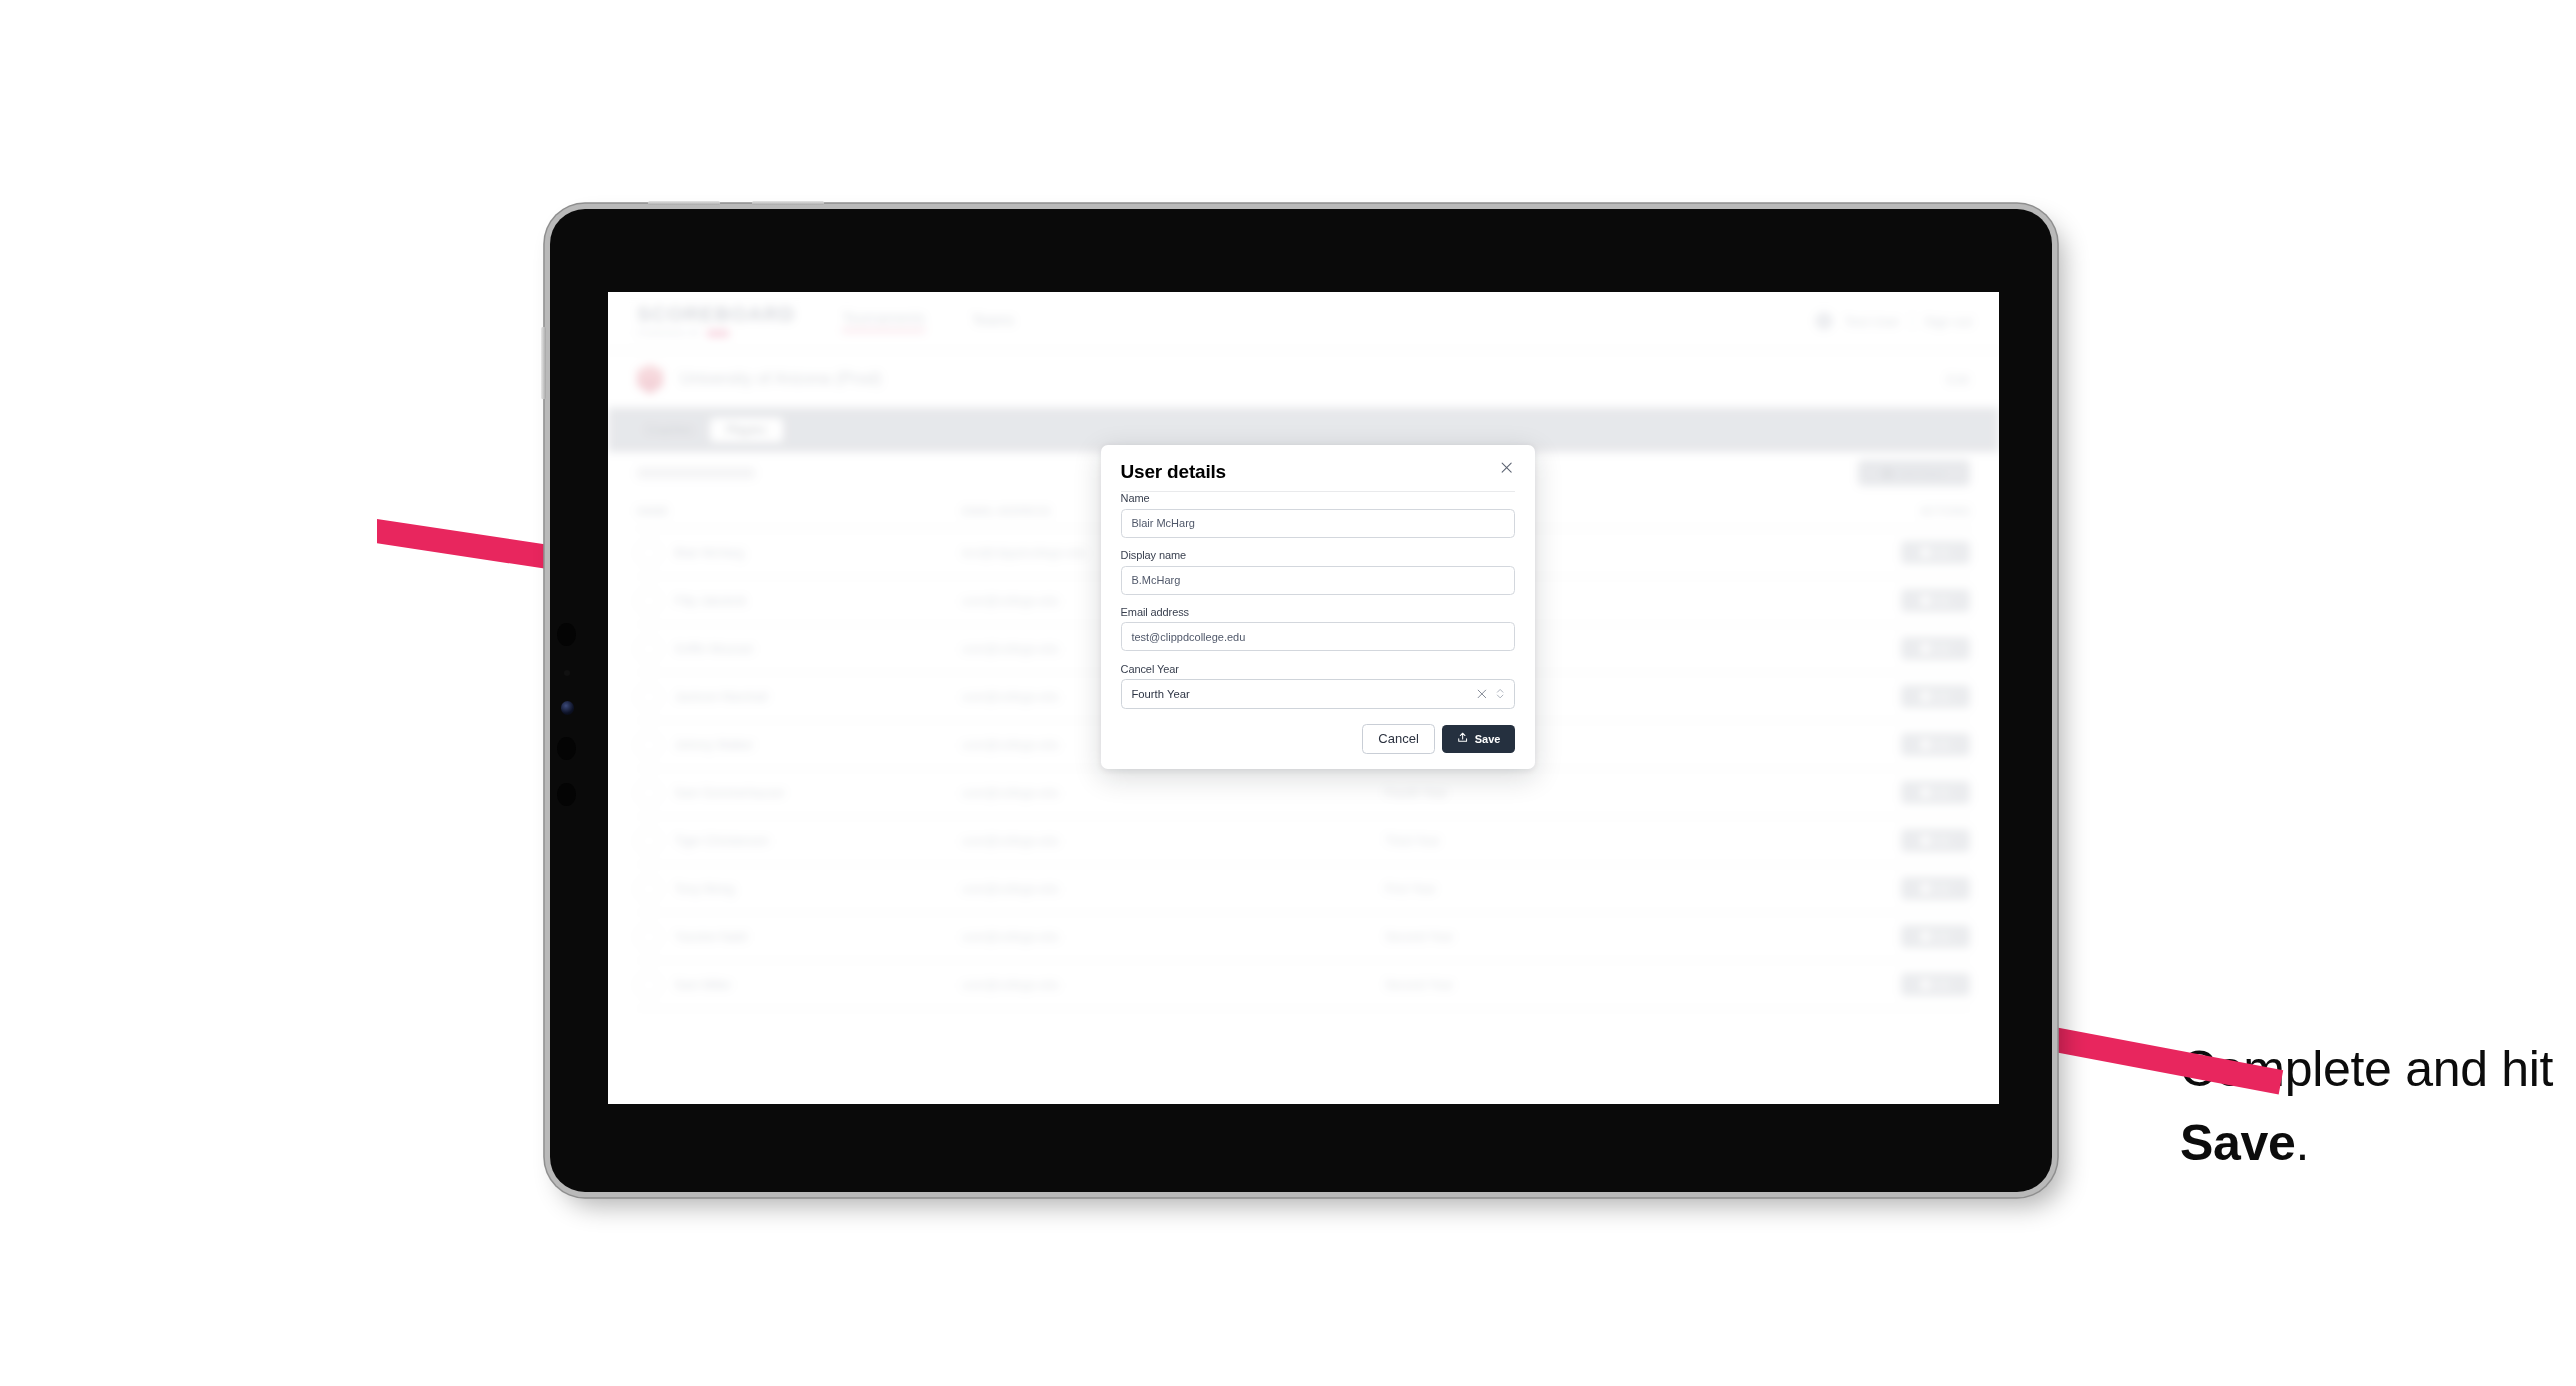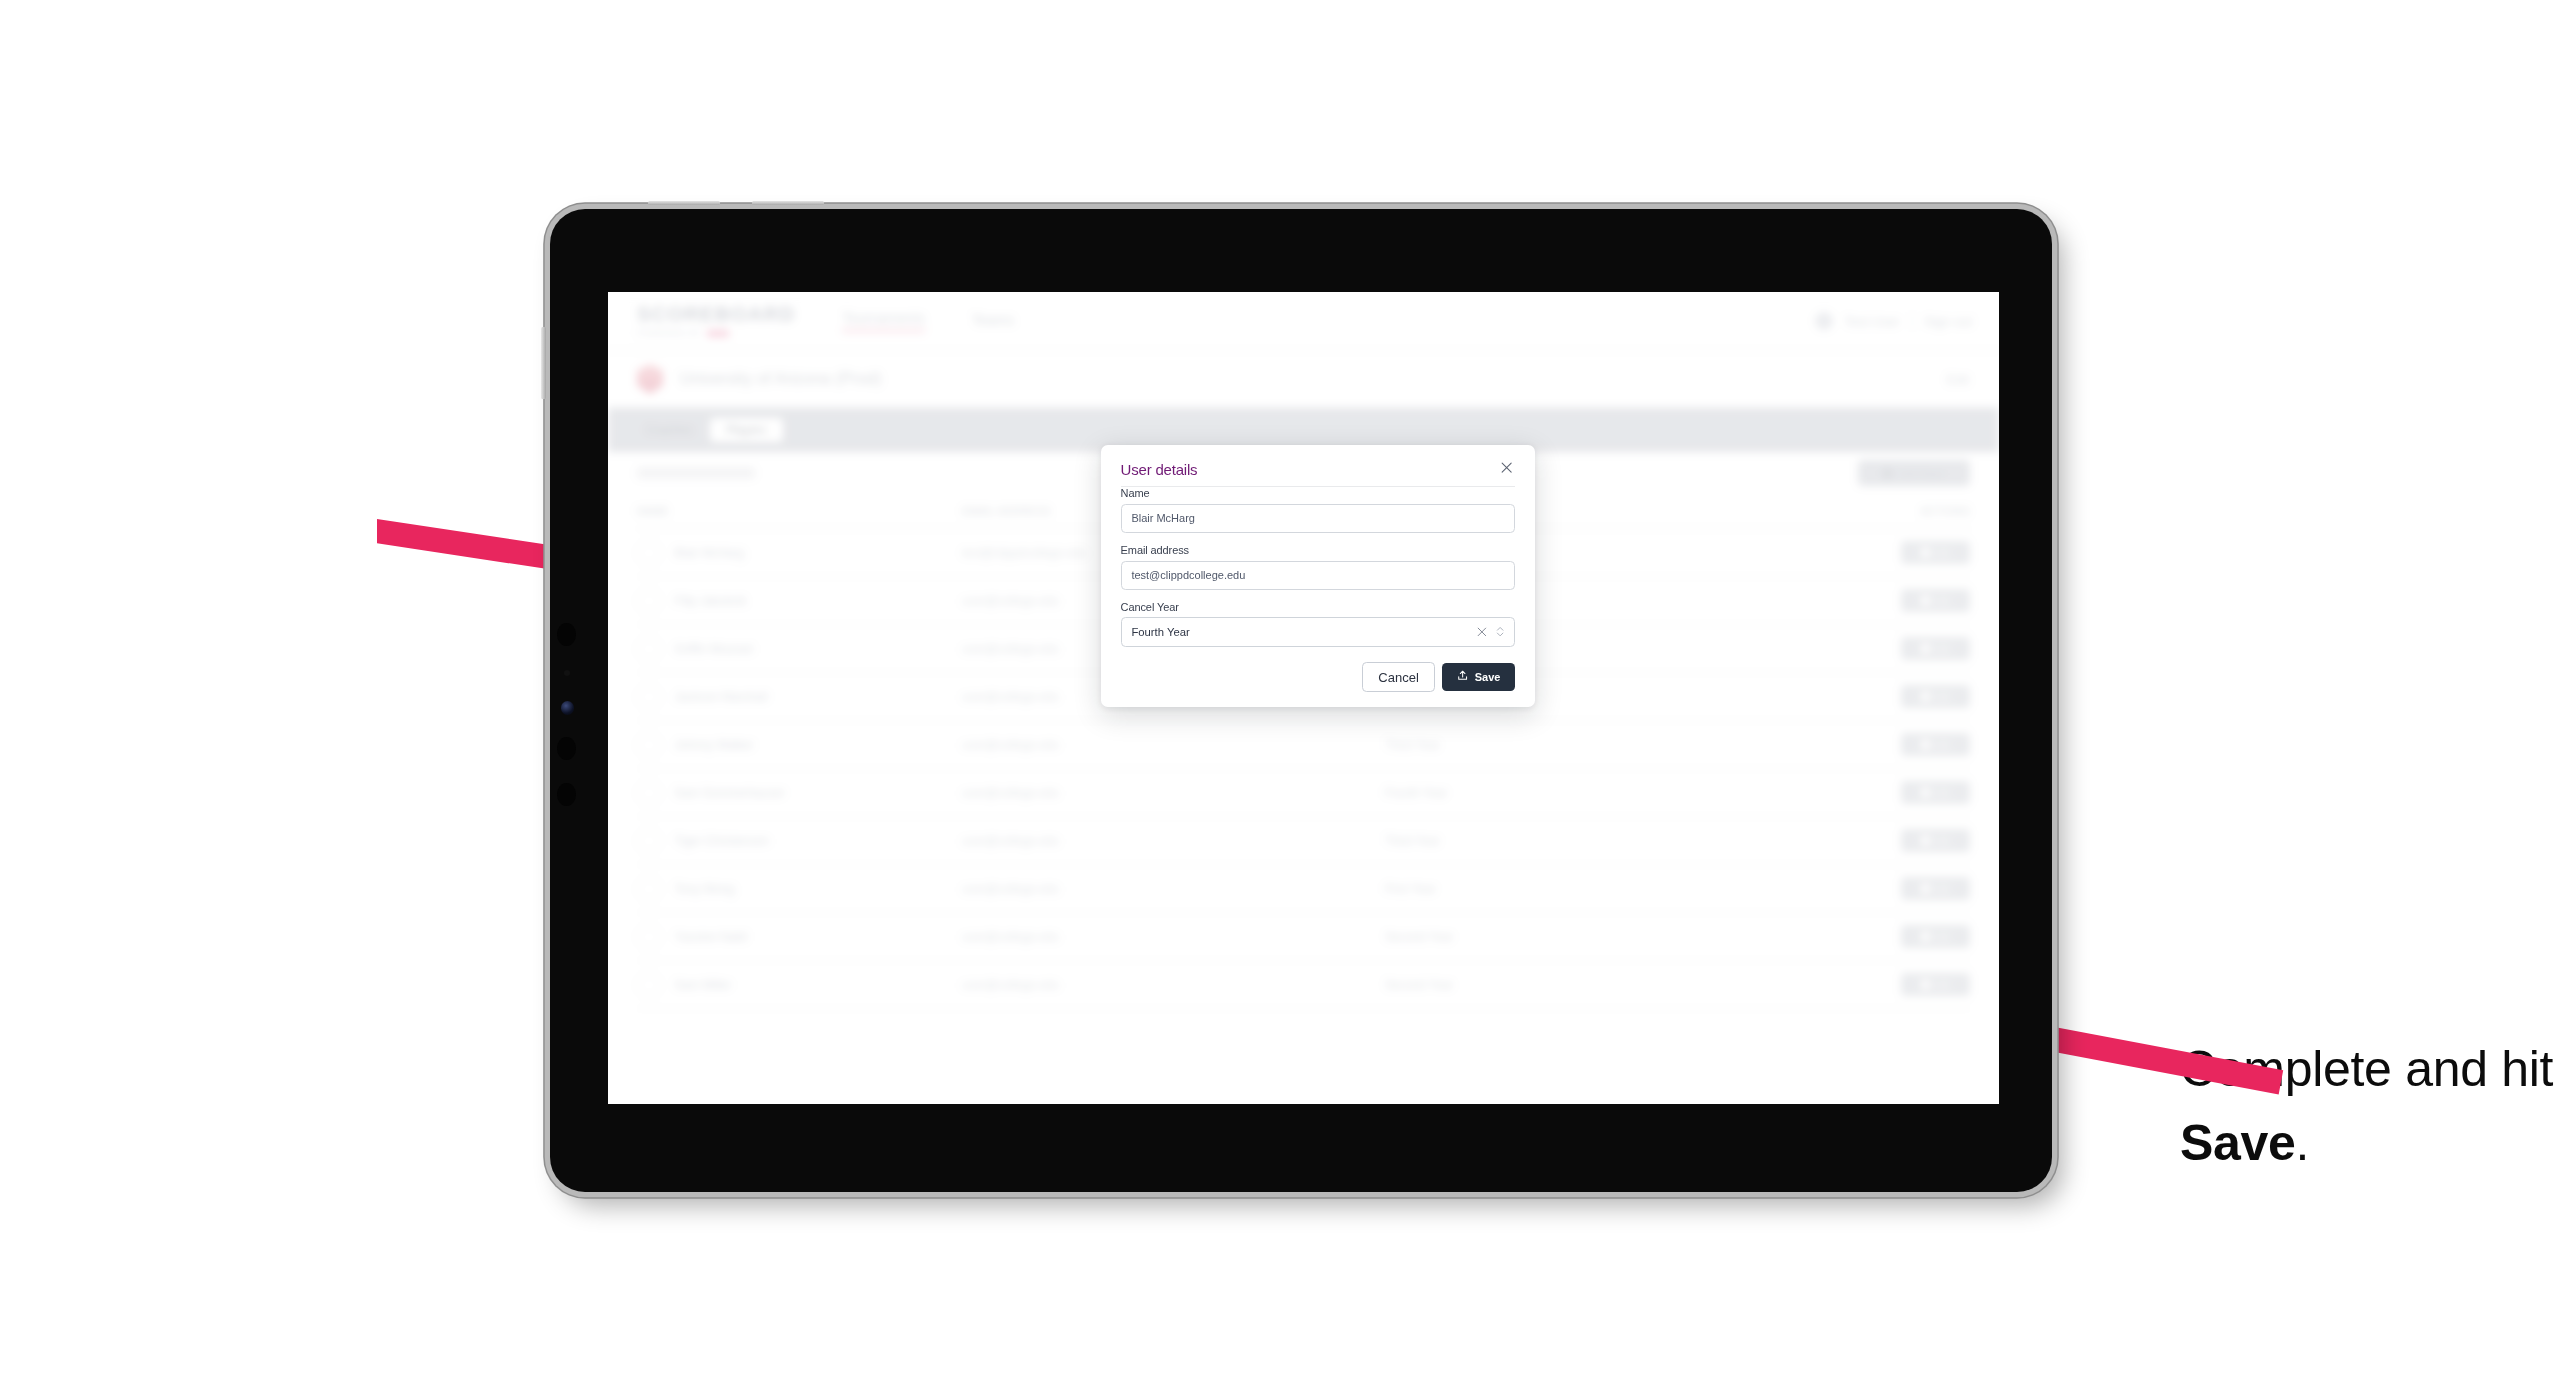--- a/index.html
+++ b/index.html
@@ -232,21 +232,21 @@
     border-radius: 6.8px;
     box-shadow: 0 7.5px 29px rgba(18,22,33,0.16), 0 1.5px 6px rgba(18,22,33,0.08);
     padding: 16px 19.6px 15px 19.6px;
   }
   #modal-header {
     display: flex; align-items: flex-start; justify-content: space-between;
     border-bottom: 0.8px solid #e9eaec;
     padding-bottom: 8.3px;
   }
   #modal-title {
-    font-size: 15px; font-weight: 400; color: #701a75; letter-spacing: -0.2px;
+    font-size: 19px; font-weight: 700; color: #000000; letter-spacing: -0.2px;
   }
   #modal-close {
     width: 18px; height: 18px; display: flex; align-items: center;
     justify-content: center; cursor: pointer; margin-top: -2.3px;
   }
   #modal-close svg { display: block; }
 
   #avatar-row {
     display: flex; align-items: center; gap: 37px;
     margin-top: 13px; margin-bottom: 16.6px;
@@ -611,20 +611,21 @@
           <div id="modal-close">
             <svg width="11.3" height="11.3" viewBox="0 0 15 15">
               <path d="M1.5 1.5 L13.5 13.5 M13.5 1.5 L1.5 13.5" stroke="#5b6271" stroke-width="1.4" stroke-linecap="round" fill="none"></path>
             </svg>
           </div>
         </div>
 
 
         <div id="modal-fields">
             <div class="field-group"><div class="field-label">Name</div><input class="field-input" readonly="" value="Blair McHarg" style=""></div>
+            <div class="field-group"><div class="field-label">Display name</div><input class="field-input" readonly="" value="B.McHarg" style=""></div>
             <div class="field-group"><div class="field-label">Email address</div><input class="field-input" readonly="" value="test@clippdcollege.edu" style=""></div>
           </div>
 
         <div class="field-group">
           <div class="field-label">Cancel Year</div>
           <div id="schoolyear-control">
             <span id="schoolyear-value">Fourth Year</span>
             <span id="schoolyear-icons">
               <span class="sy-icon">
                 <svg width="9.8" height="9.8" viewBox="0 0 13 13">

